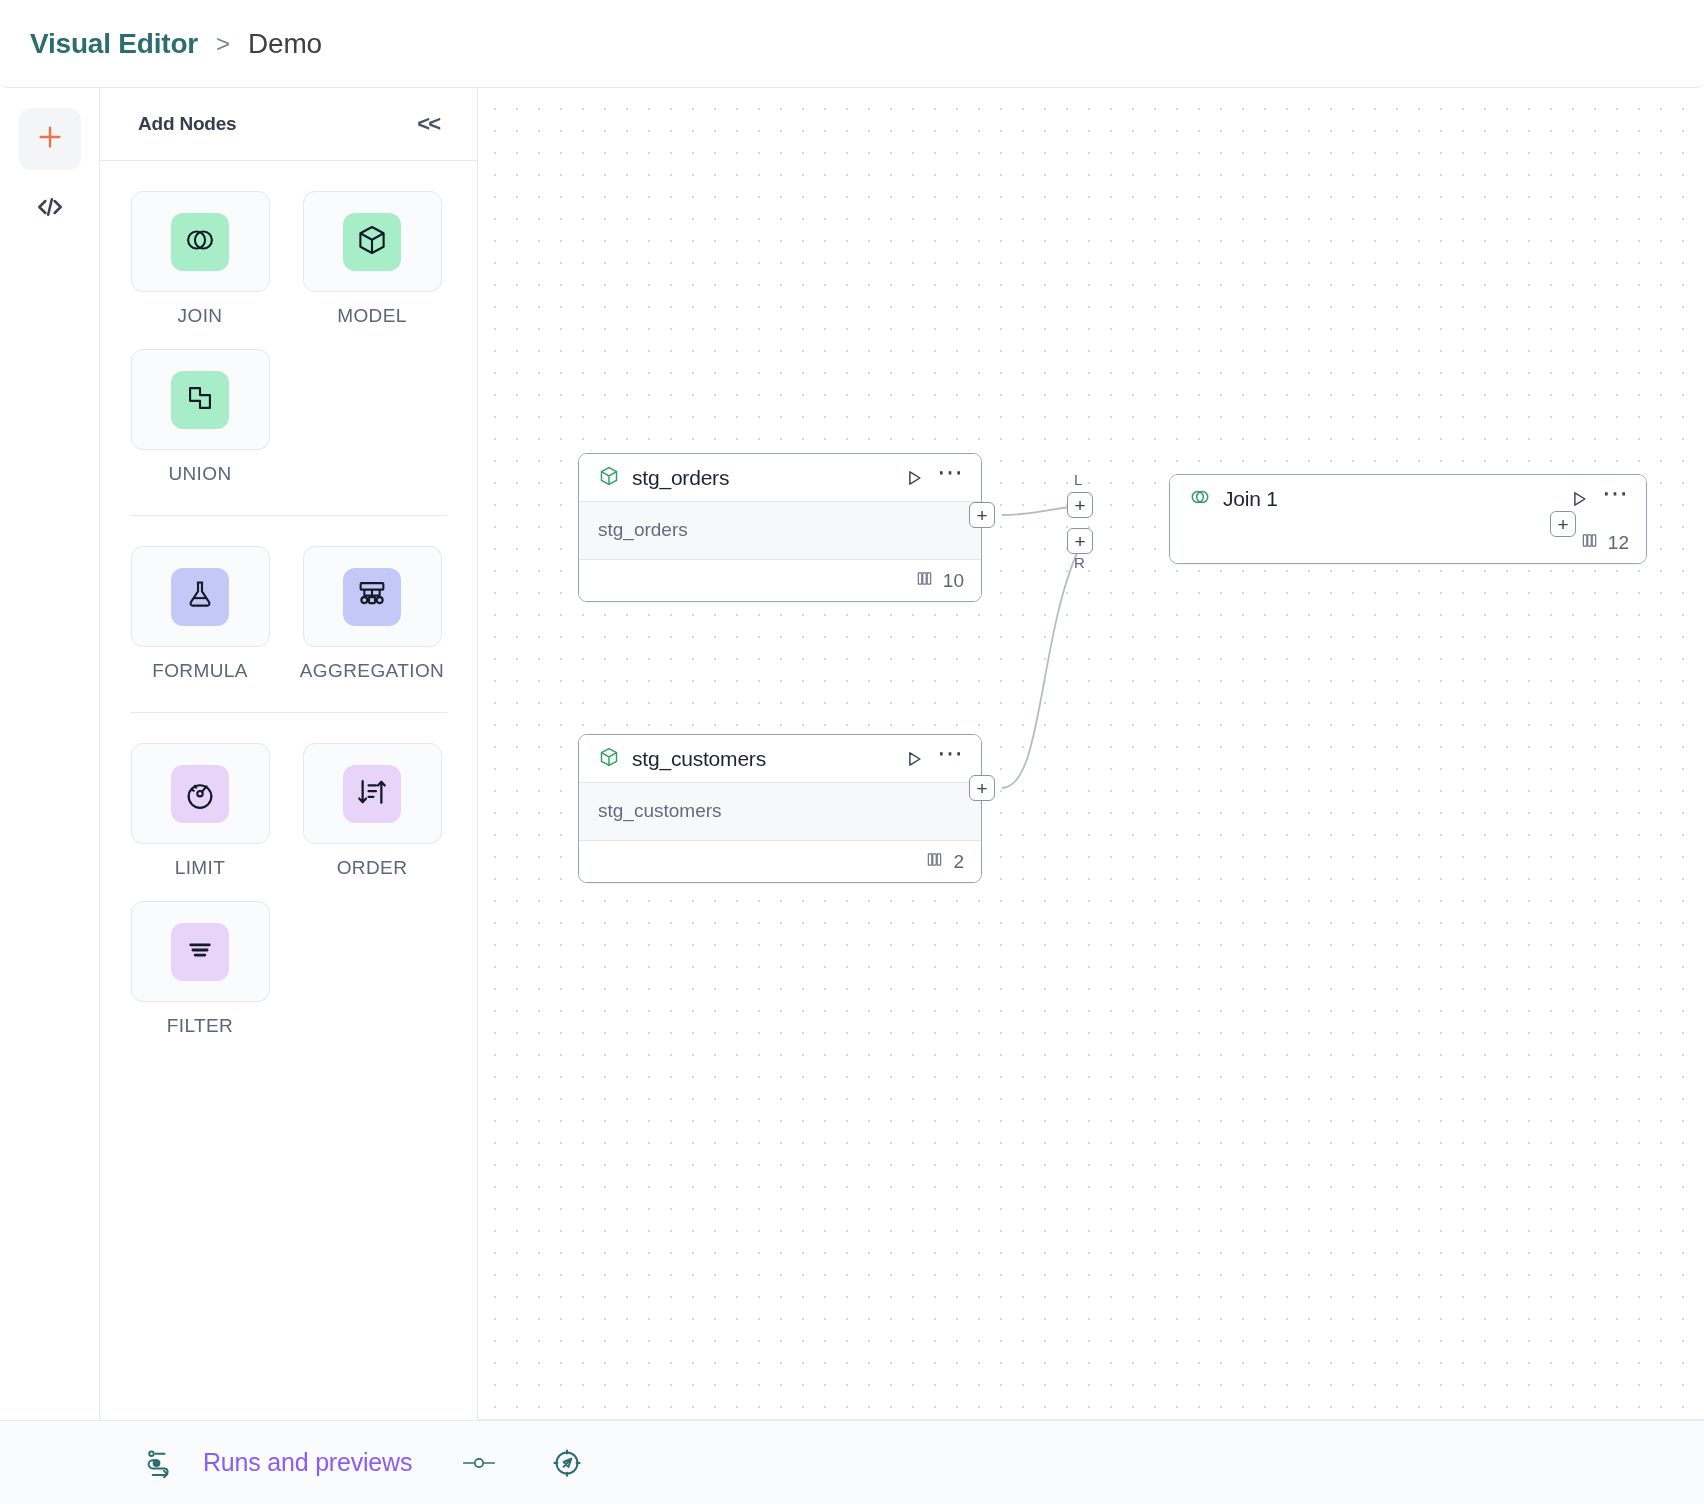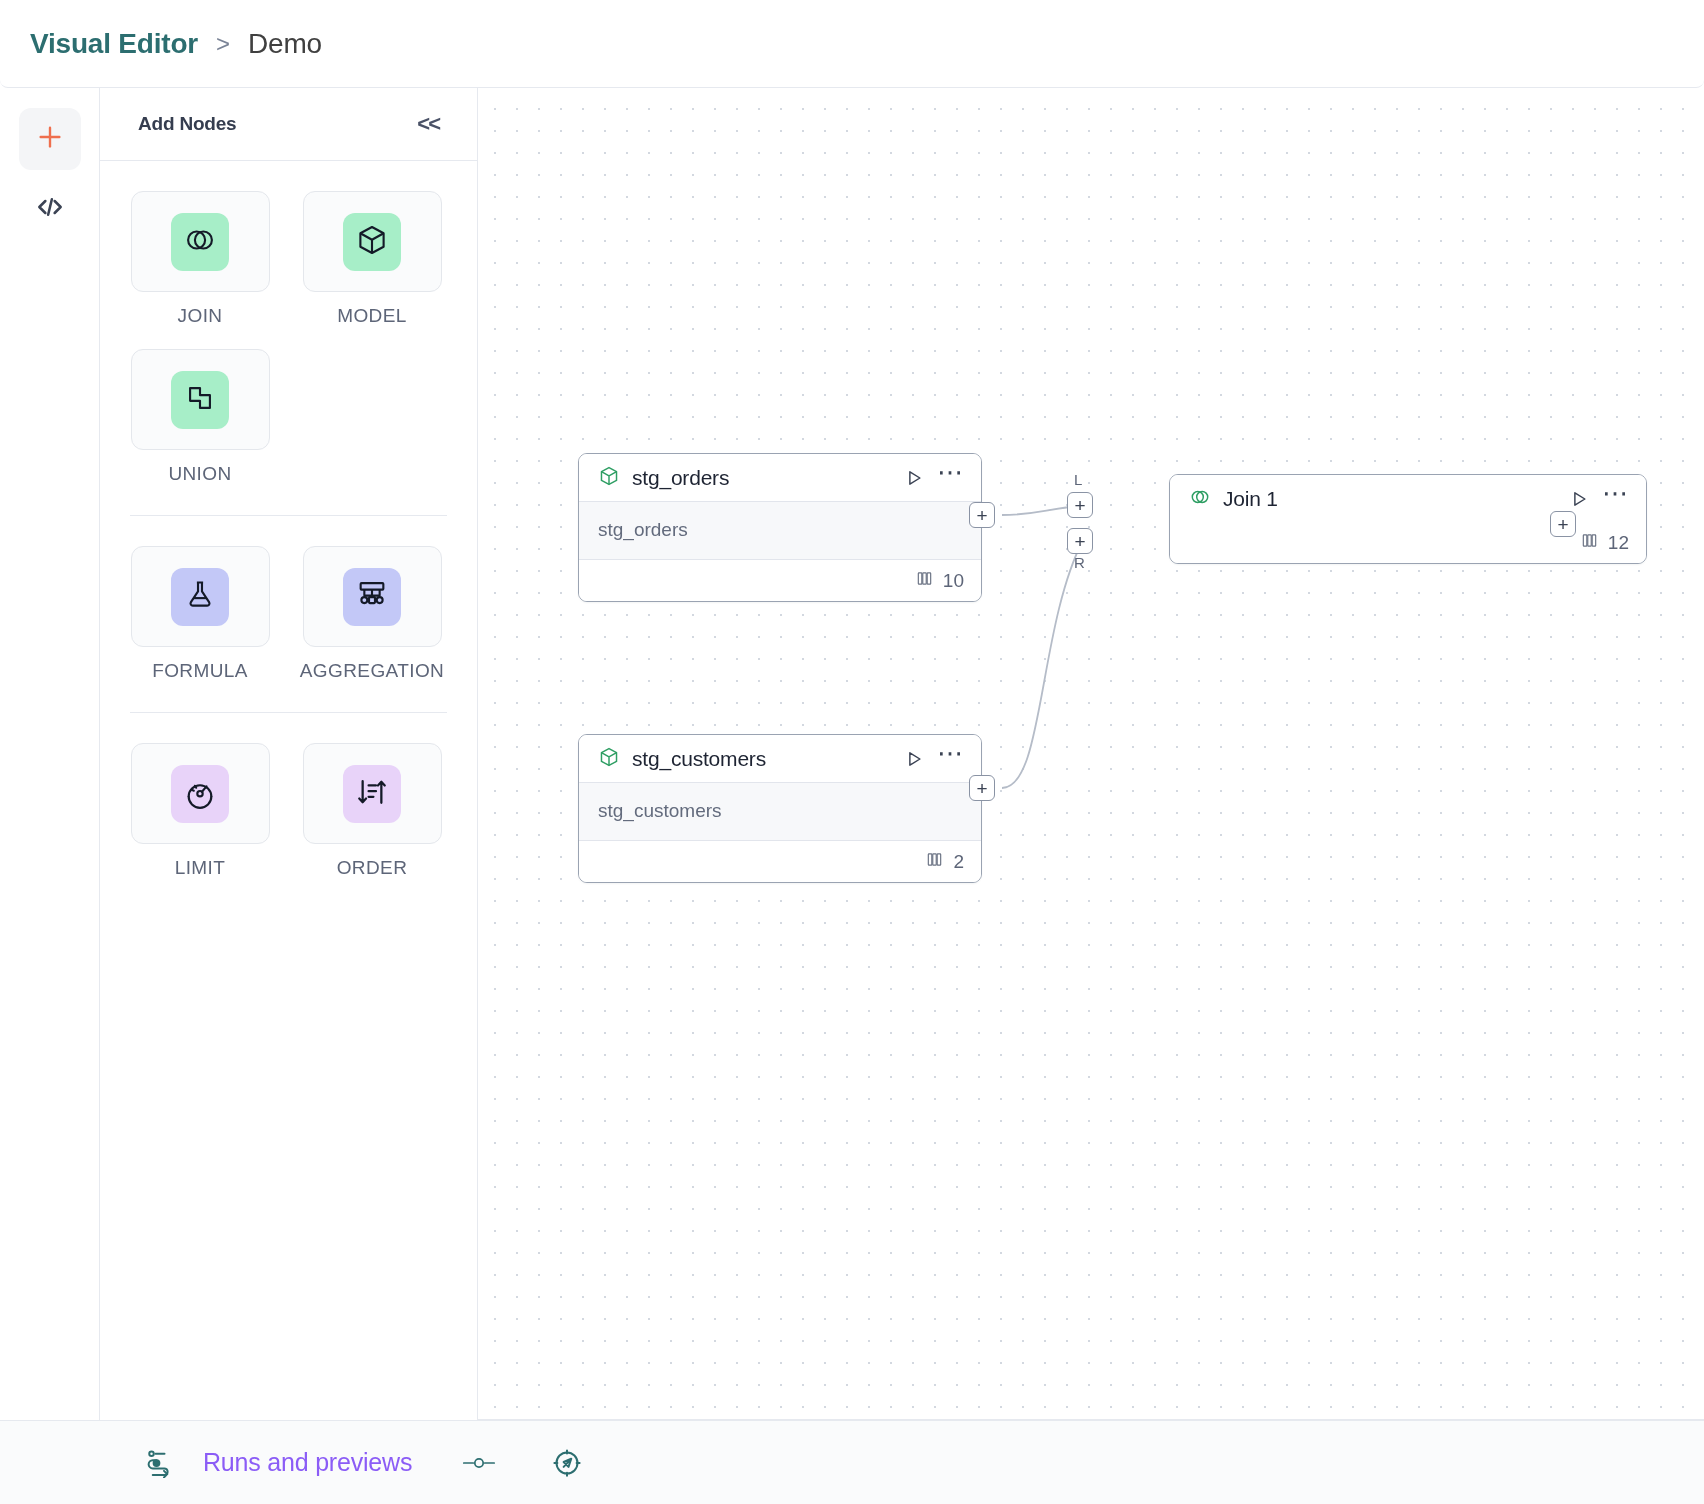--- a/index.html
+++ b/index.html
@@ -445,20 +445,34 @@
                     <path d="M5.4 4.4v14.6M3 16.6l2.4 2.6 2.4-2.6"></path>
                     <path d="M18.6 19.6V5M21 7.4 18.6 4.8 16.2 7.4"></path>
                     <path d="M9.6 7.4h5.2M9.6 11.4h5.2M9.6 15.4h3.4"></path>
                   </svg>
                 </span>
               </div>
             </div>
             <div class="node-label">ORDER</div>
           </div>
 
+          <div class="node-item">
+            <div class="node-tile">
+              <div class="node-swatch" style="background:#e8d3f9;">
+                <span>
+                  <svg width="34" height="34" viewBox="0 0 24 24" fill="none" stroke="#141a28" stroke-width="2" stroke-linecap="round">
+                    <line x1="5.5" y1="8.4" x2="18.5" y2="8.4"></line>
+                    <line x1="7" y1="12" x2="17" y2="12"></line>
+                    <line x1="8.6" y1="15.6" x2="15.4" y2="15.6"></line>
+                  </svg>
+                </span>
+              </div>
+            </div>
+            <div class="node-label">FILTER</div>
+          </div>
         </div>
 
       </div>
     </div>
 
     <div class="canvas-wrap">
       <div class="canvas-dots"></div>
 
       <svg class="edges" width="1226" height="1331" viewBox="0 0 1226 1331">
 

